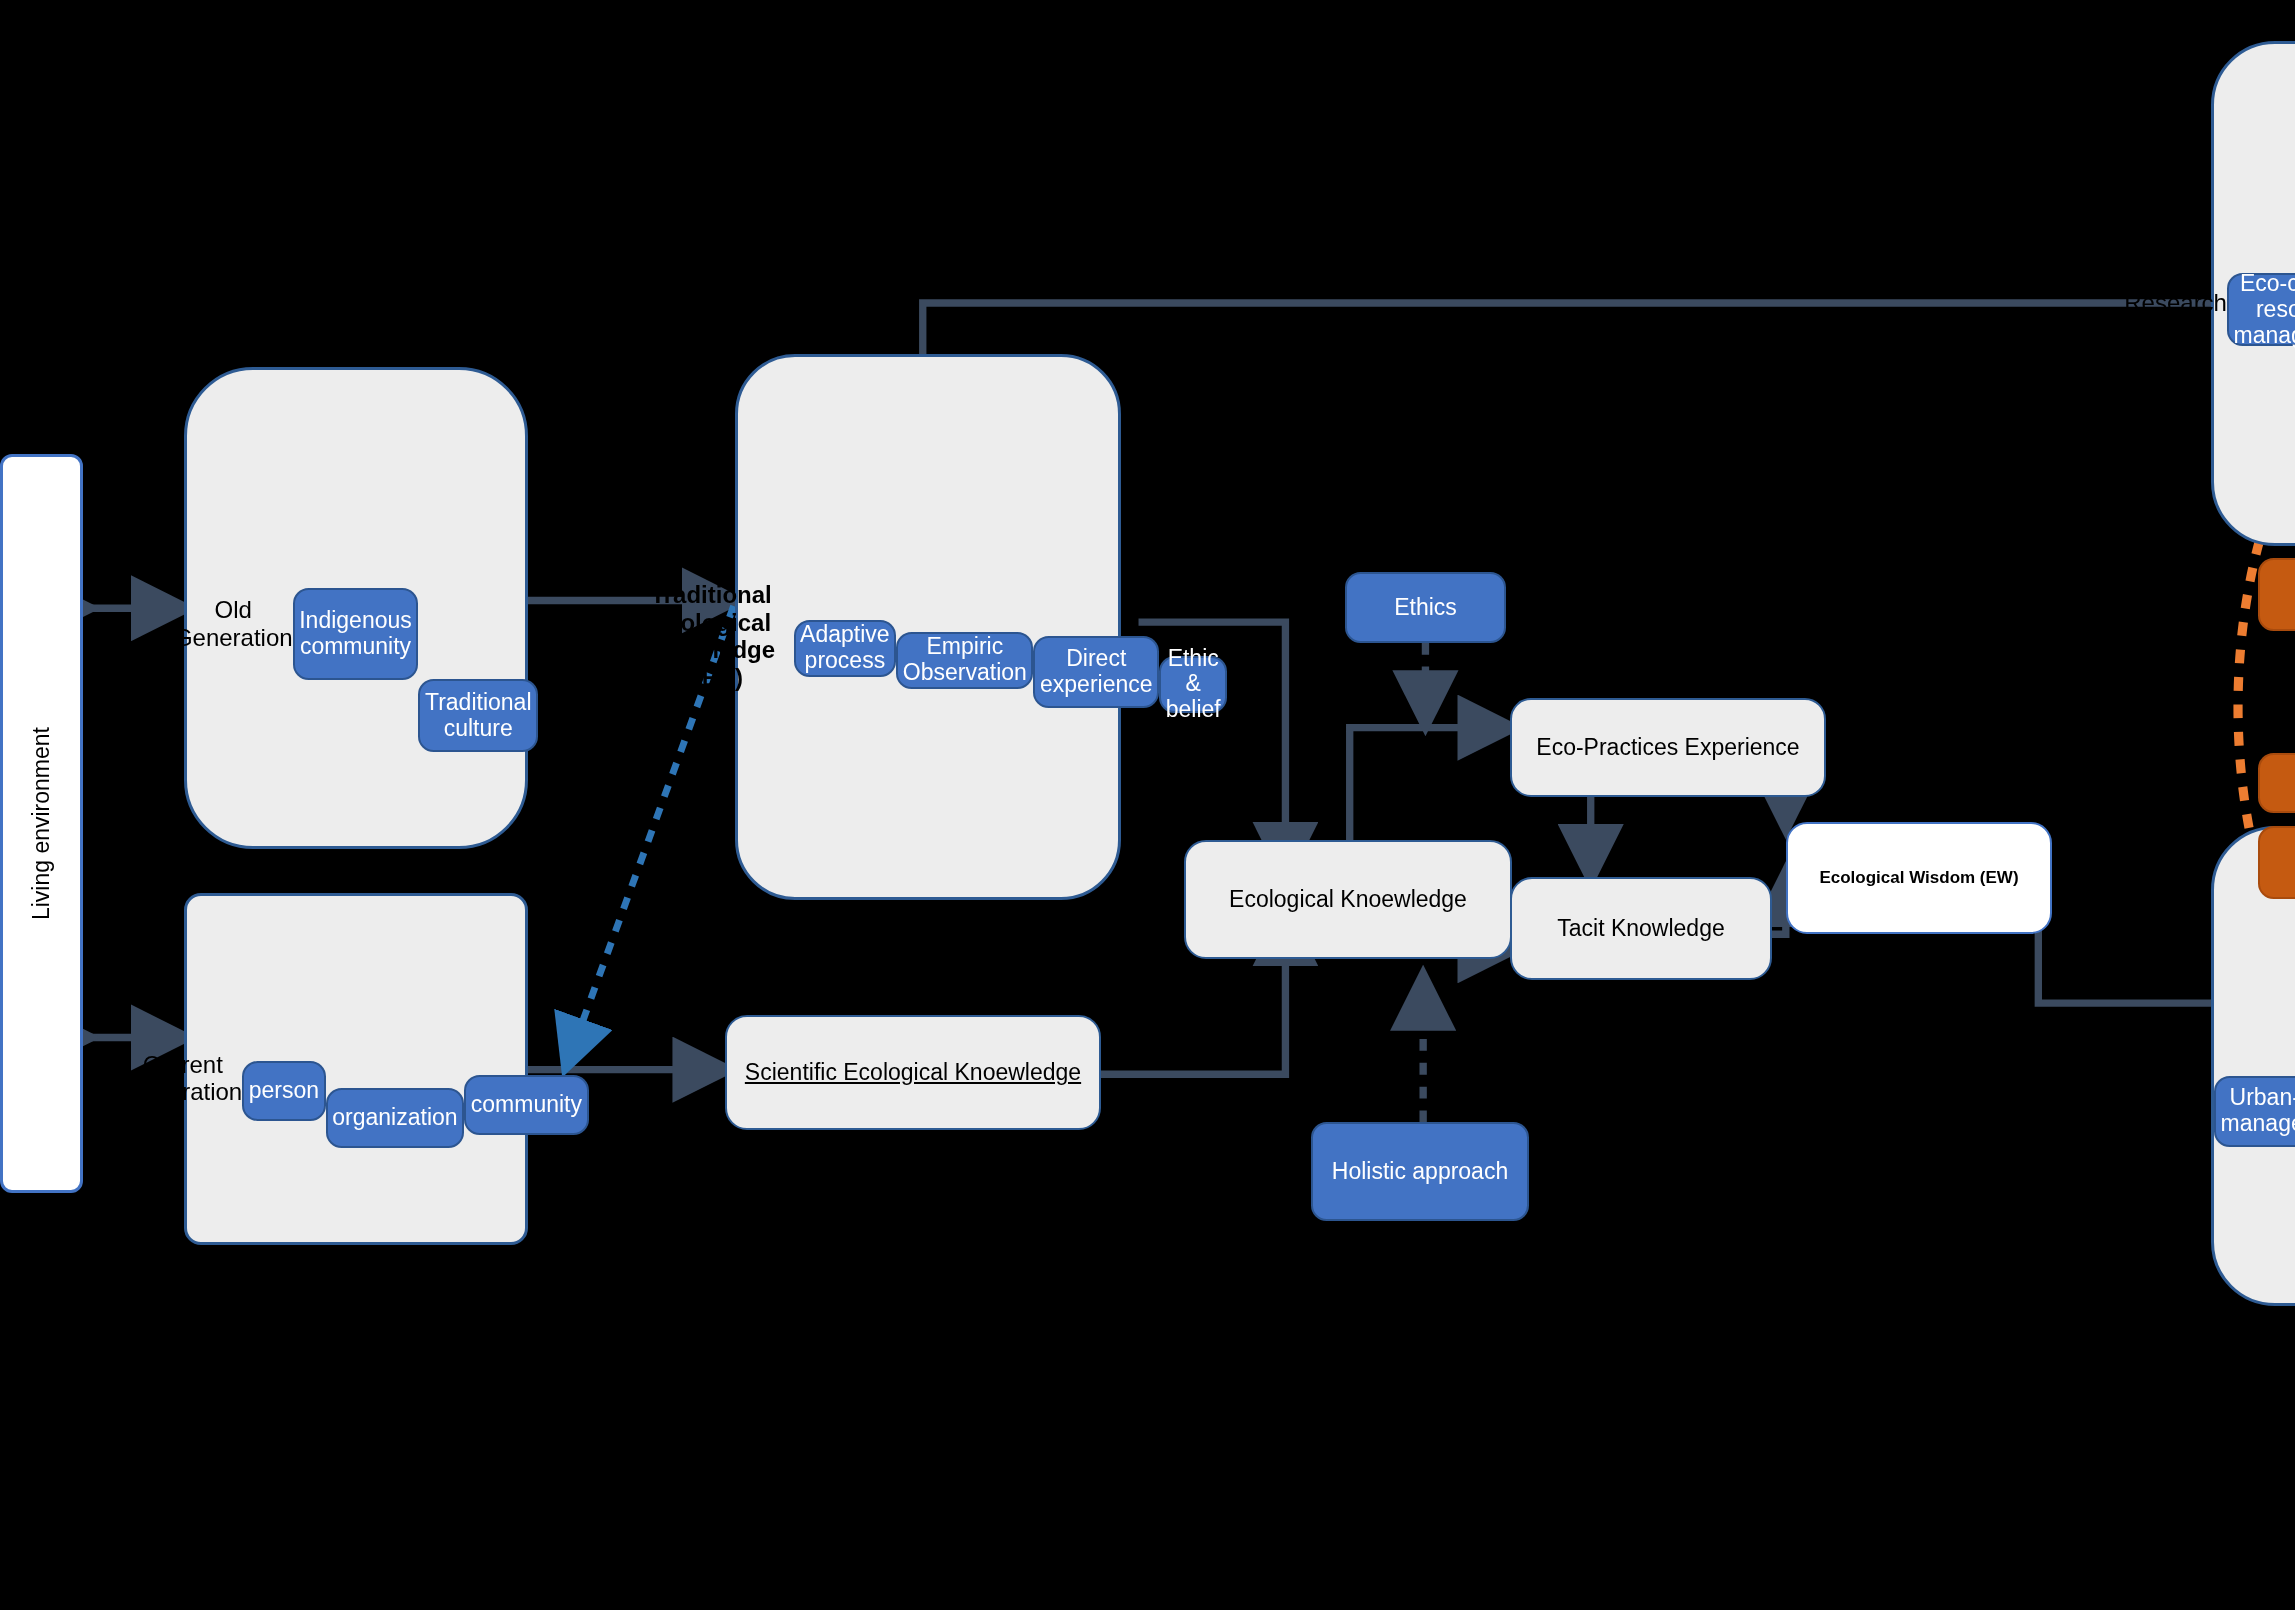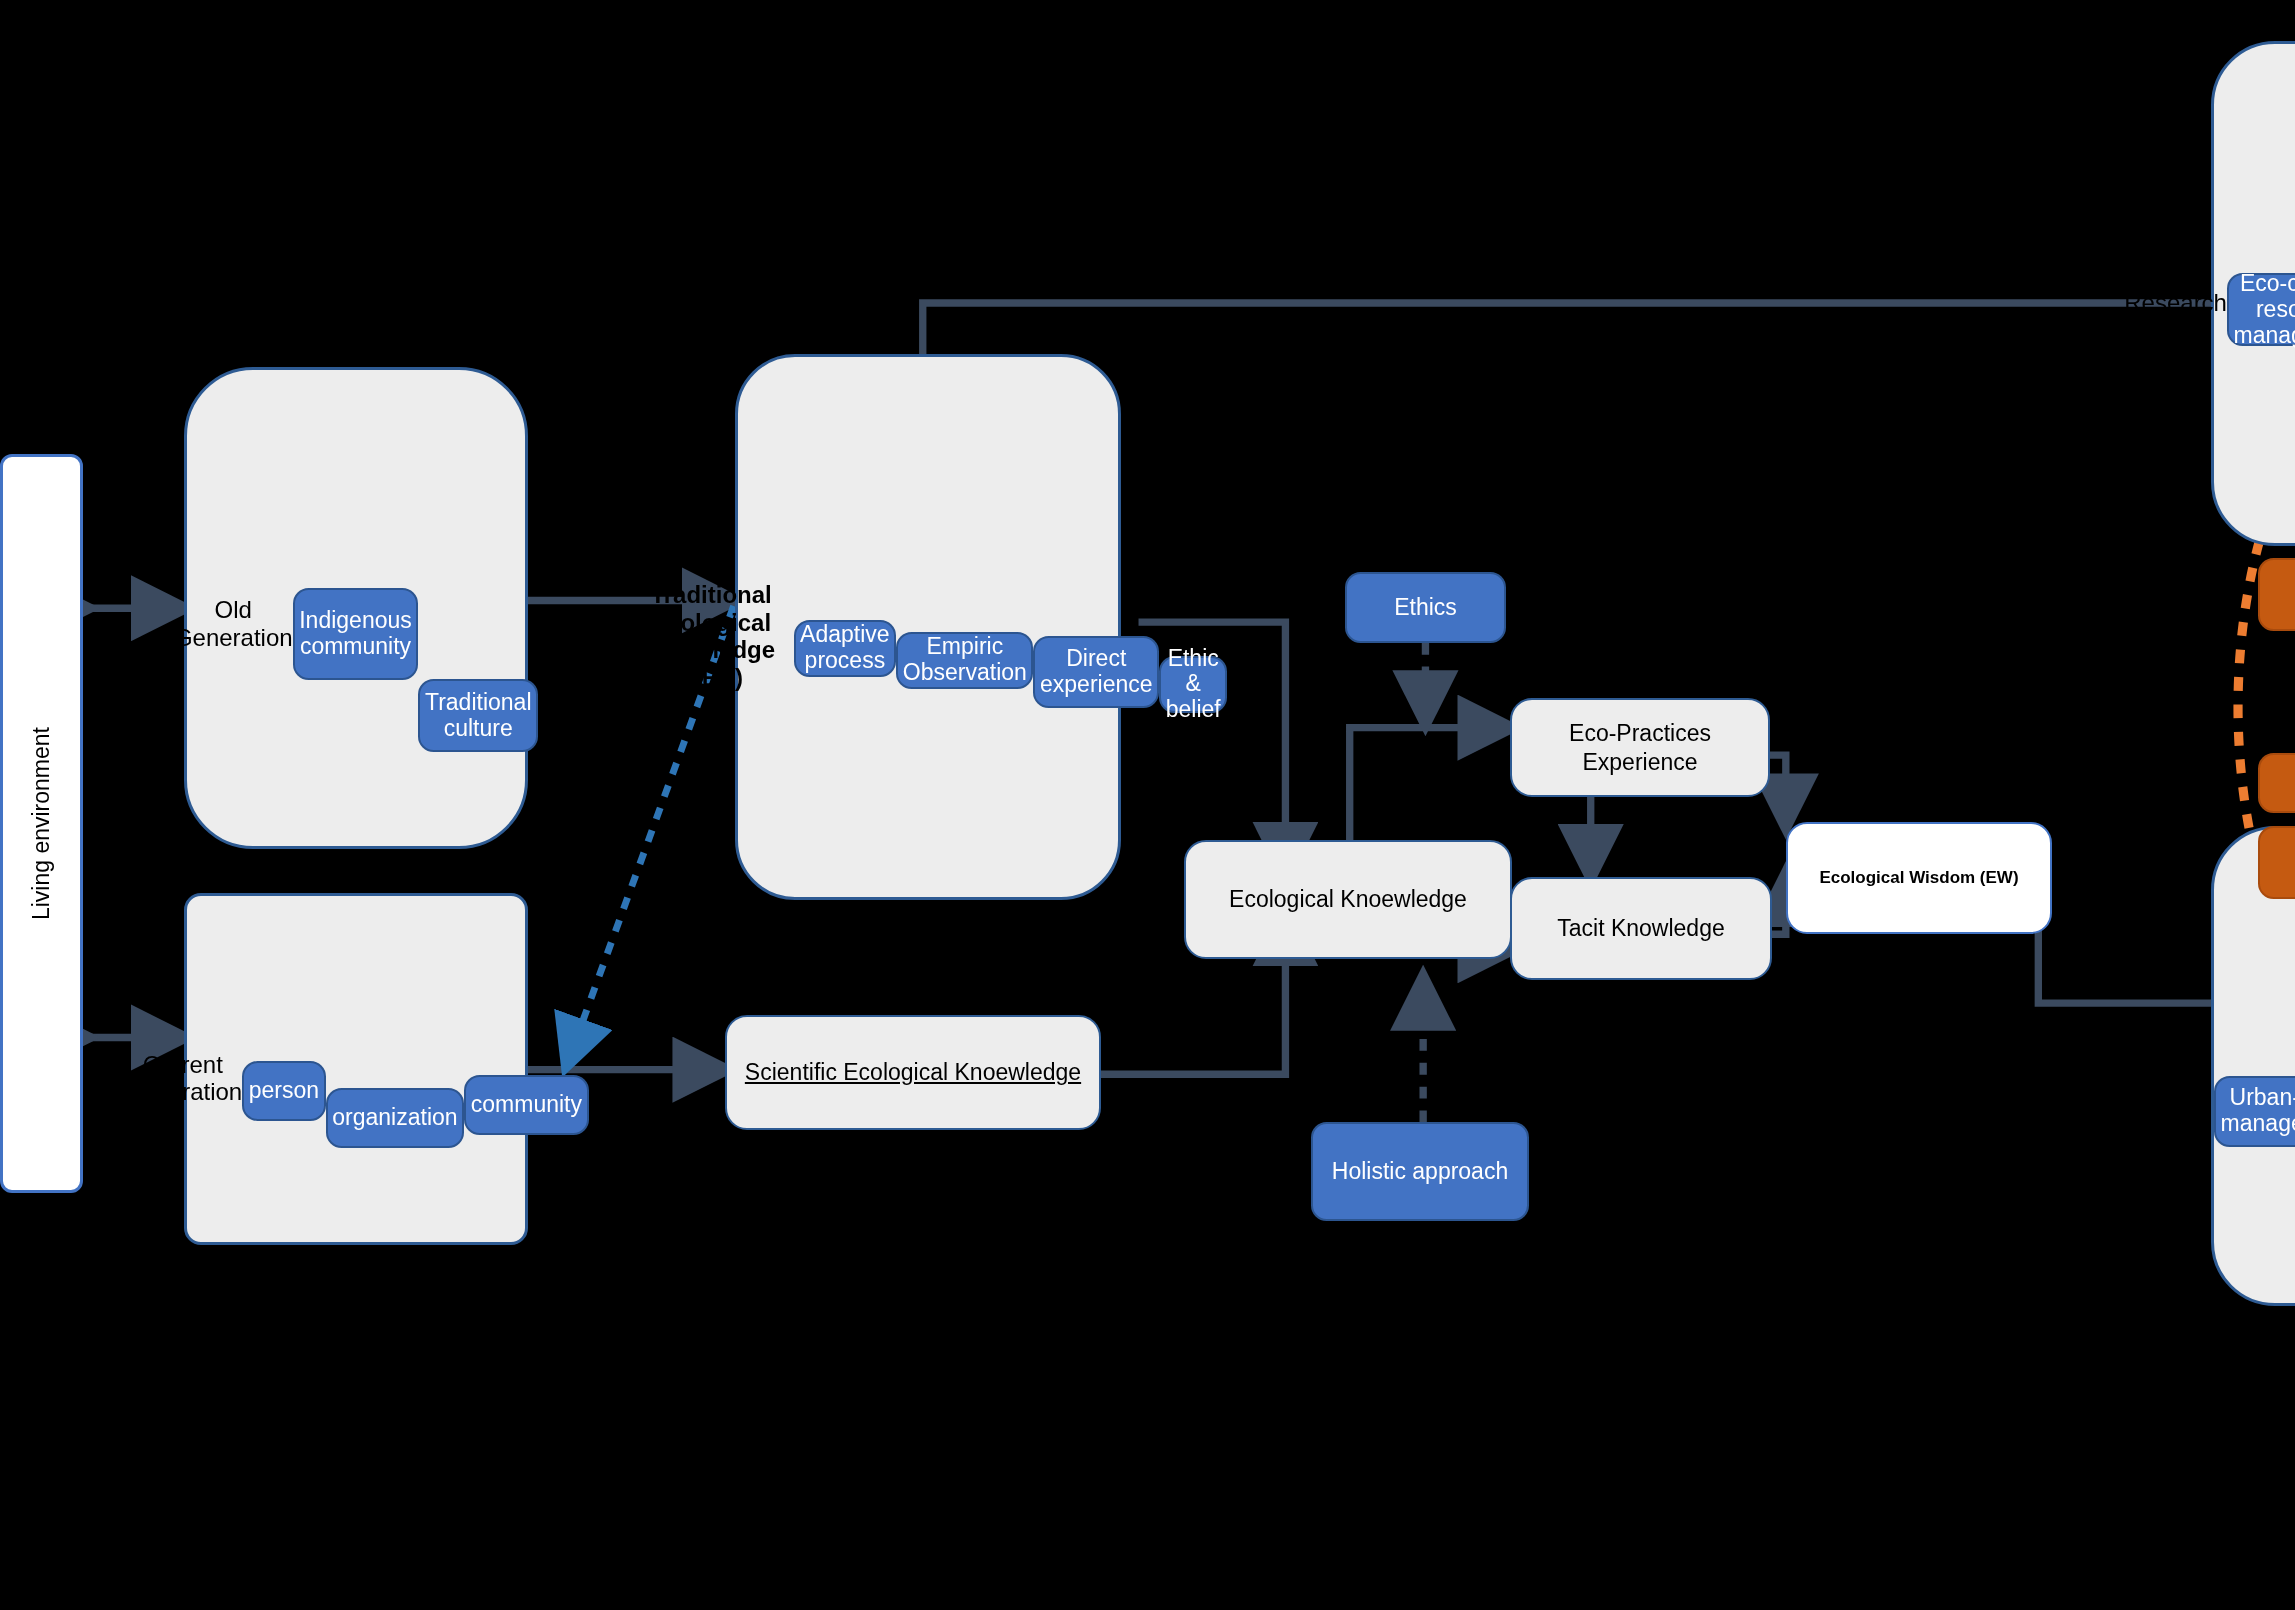--- a/index.html
+++ b/index.html
@@ -188,21 +188,21 @@
   </div>
 
   <div class="node proc" style="left:725px;top:1015px;width:376px;height:115px;padding:0 15.6px;text-decoration:underline;">Scientific Ecological Knoewledge</div>
 
   <div class="node pill" style="left:1345px;top:572px;width:161px;height:71px;">Ethics</div>
 
   <div class="node pill" style="left:1311px;top:1122px;width:218px;height:99px;">Holistic approach</div>
 
   <div class="node proc" style="left:1184px;top:840px;width:328px;height:119px;padding:0 13.8px;">Ecological Knoewledge</div>
 
-  <div class="node proc" style="left:1510px;top:698px;width:260px;height:99px;padding:0 12px;">Eco-Practices Experience</div>
+  <div class="node proc" style="left:1510px;top:698px;width:316px;height:99px;padding:0 12px;border-radius:21px;">Eco-Practices Experience</div>
 
   <div class="node proc" style="left:1510px;top:877px;width:262px;height:103px;padding:0 12px;">Tacit Knowledge</div>
 
   <div class="node white bold" style="left:1786px;top:822px;width:266px;height:112px;padding:0 12px;">Ecological Wisdom (EW)</div>
 
   <div class="node group" style="left:2211px;top:41px;width:441px;height:505px;padding-top:18.4px;border-radius:64px;">
     <div class="group-title">TEK Research scope</div>
     <div class="node pill" style="position:relative;left:0;top:7.3px;width:349px;height:73px;">Eco-cultural resource management</div>
     <div class="node pill" style="position:relative;left:0;top:13.8px;width:349px;height:73px;">Ethno-botanical knowledge</div>
     <div class="node pill" style="position:relative;left:0;top:20px;width:349px;height:73px;">Socio-ecological system resilience</div>

